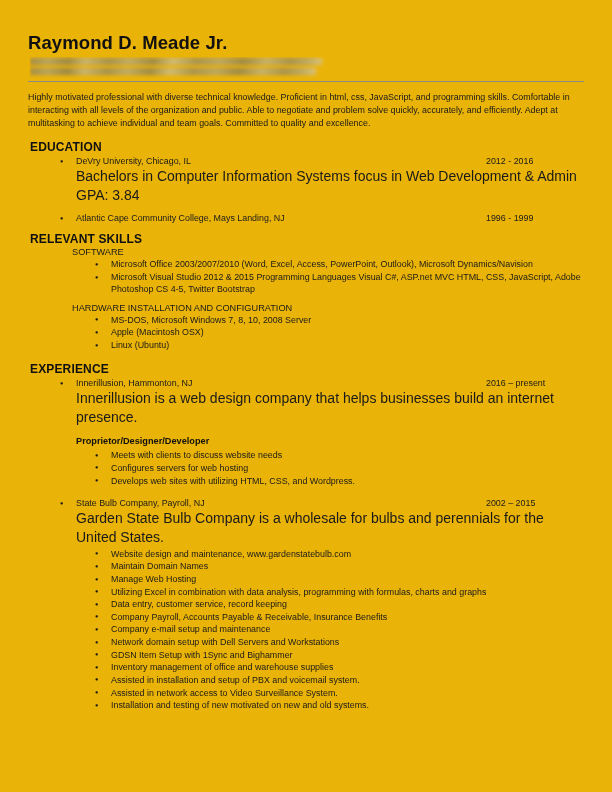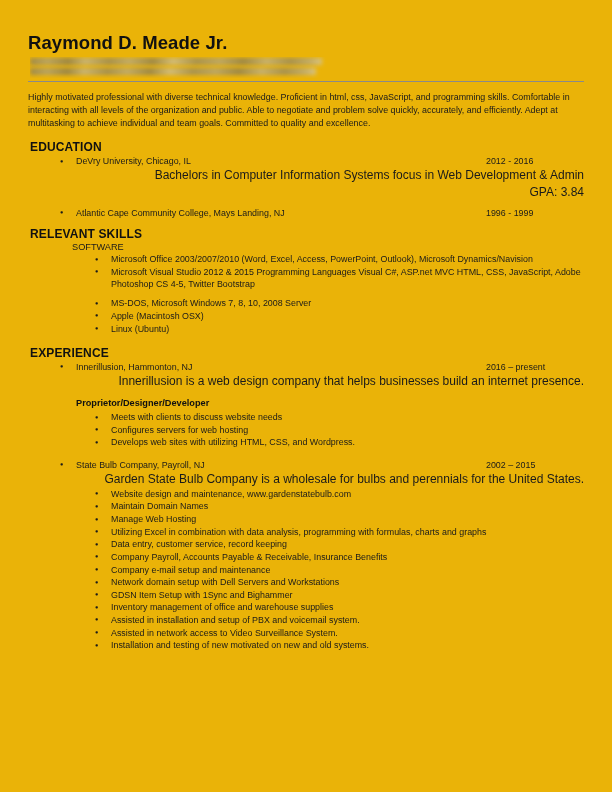--- a/index.html
+++ b/index.html
@@ -135,23 +135,22 @@
   .entry-date {
     position: absolute;
     left: 410px;
     top: 0;
     white-space: nowrap;
     font-size: 8.9px;
     text-align: center;
   }
   .entry-sub {
     display: block;
-    font-size: 12px;
+    font-size: 14px;
     line-height: 1.36;
-    text-align: right;
   }
   .gap-sm { height: 6px; }
   .gap-md { height: 9px; }
 </style>
 </head>
 <body>
 
 <div class="page">
   <div class="content">
 
@@ -192,20 +191,21 @@
       <div class="section-title">RELEVANT SKILLS</div>
 
       <div class="sub-title">SOFTWARE</div>
       <ul class="blist lvl2">
         <li>Microsoft Office 2003/2007/2010 (Word, Excel, Access, PowerPoint, Outlook), Microsoft Dynamics/Navision</li>
         <li>Microsoft Visual Studio 2012 &amp; 2015 Programming Languages Visual C#, ASP.net MVC HTML, CSS, JavaScript, Adobe Photoshop CS 4-5, Twitter Bootstrap</li>
       </ul>
 
       <div style="height:7px;"></div>
 
+      <div class="sub-title">HARDWARE INSTALLATION AND CONFIGURATION</div>
       <ul class="blist lvl2">
         <li>MS-DOS, Microsoft Windows 7, 8, 10, 2008 Server</li>
         <li>Apple (Macintosh OSX)</li>
         <li>Linux (Ubuntu)</li>
       </ul>
     </div>
 
     <div class="gap-md"></div>
 
     <div class="section">

